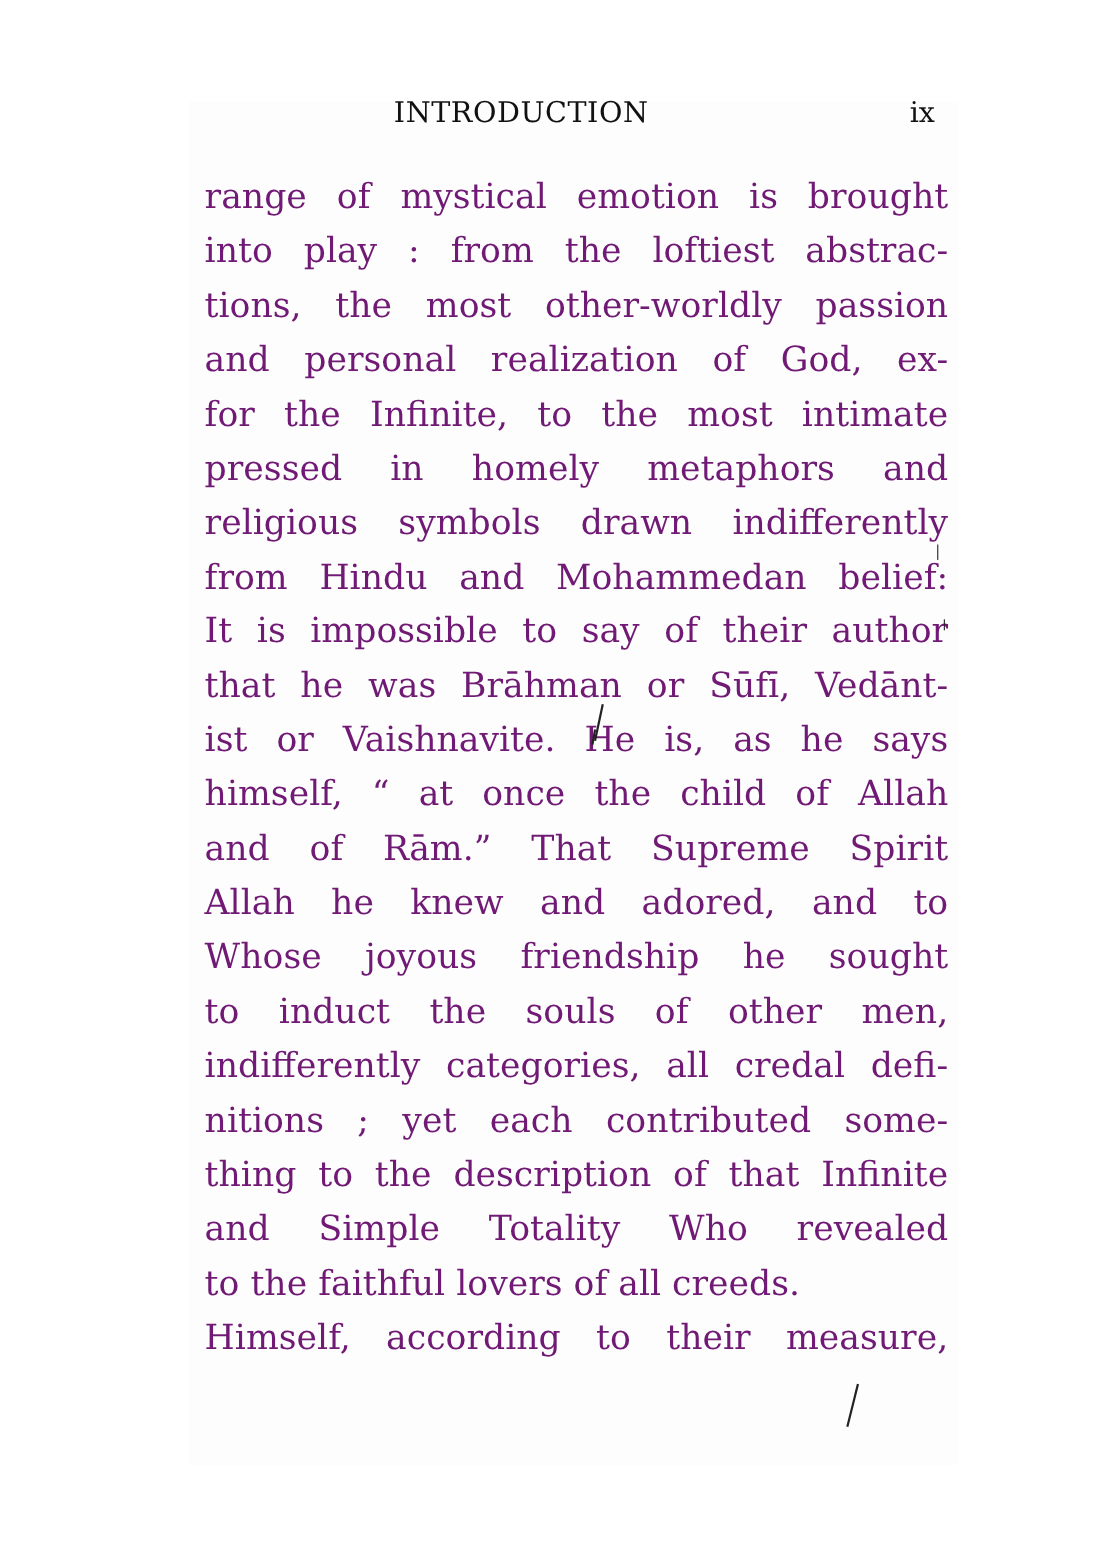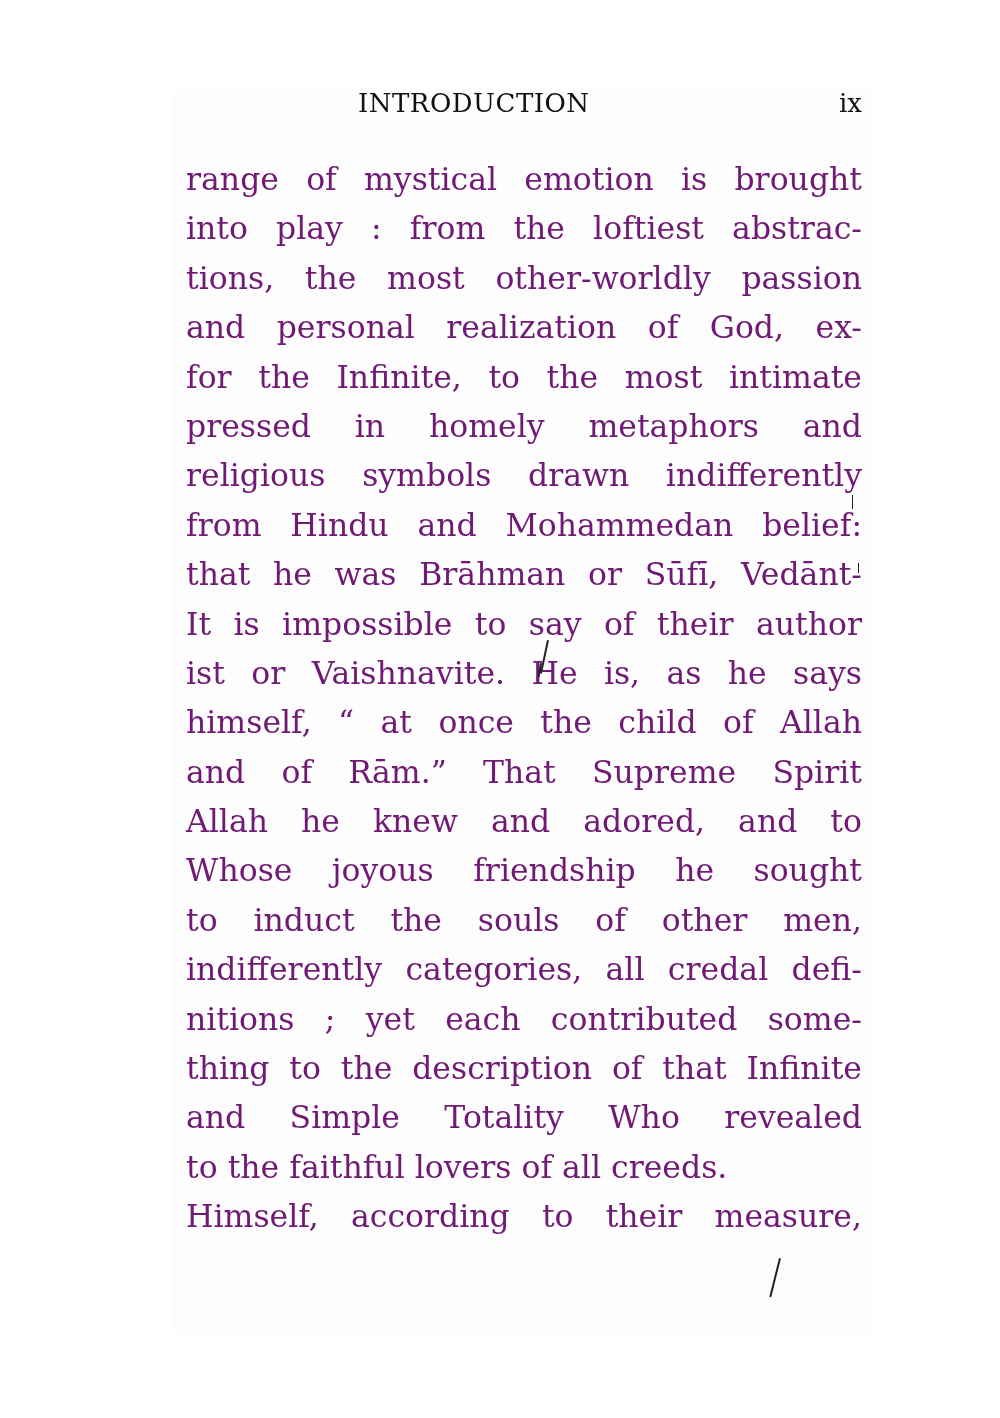--- a/index.html
+++ b/index.html
@@ -32,21 +32,21 @@
       color: #111;
     }
     .running-title {
       position: absolute;
       left: 172px;
       top: 0;
       letter-spacing: 0.5px;
     }
     .folio {
       position: absolute;
-      right: 0;
+      right: 12px;
       top: 0;
     }
     .body-text {
       position: absolute;
       left: 186px;
       top: 155px;
       width: 676px;
       font-family: "DejaVu Serif", "Liberation Serif", serif;
       font-size: 31.5px;
       color: #701a75;
@@ -81,22 +81,22 @@
 
 <div class="body-text">
   <div class="line">range of mystical emotion is brought</div>
   <div class="line">into play :  from the loftiest abstrac-</div>
   <div class="line">tions, the most other-worldly passion</div>
   <div class="line">and personal realization of God, ex-</div>
   <div class="line">for the Infinite, to the most intimate</div>
   <div class="line">pressed in homely metaphors and</div>
   <div class="line">religious symbols drawn indifferently</div>
   <div class="line">from Hindu and Mohammedan belief:</div>
+  <div class="line">It is impossible to say of their author</div>
   <div class="line">that he was Brāhman or Sūfī, Vedānt-</div>
-  <div class="line">It is impossible to say of their author</div>
   <div class="line">ist or Vaishnavite.  He is, as he says</div>
   <div class="line">himself, “ at once the child of Allah</div>
   <div class="line">and of Rām.”  That Supreme Spirit</div>
   <div class="line">Allah he knew and adored, and to</div>
   <div class="line">Whose joyous friendship he sought</div>
   <div class="line">to induct the souls of other men,</div>
   <div class="line">indifferently categories, all credal defi-</div>
   <div class="line">nitions ;  yet each contributed some-</div>
   <div class="line">thing to the description of that Infinite</div>
   <div class="line">and Simple Totality Who revealed</div>

